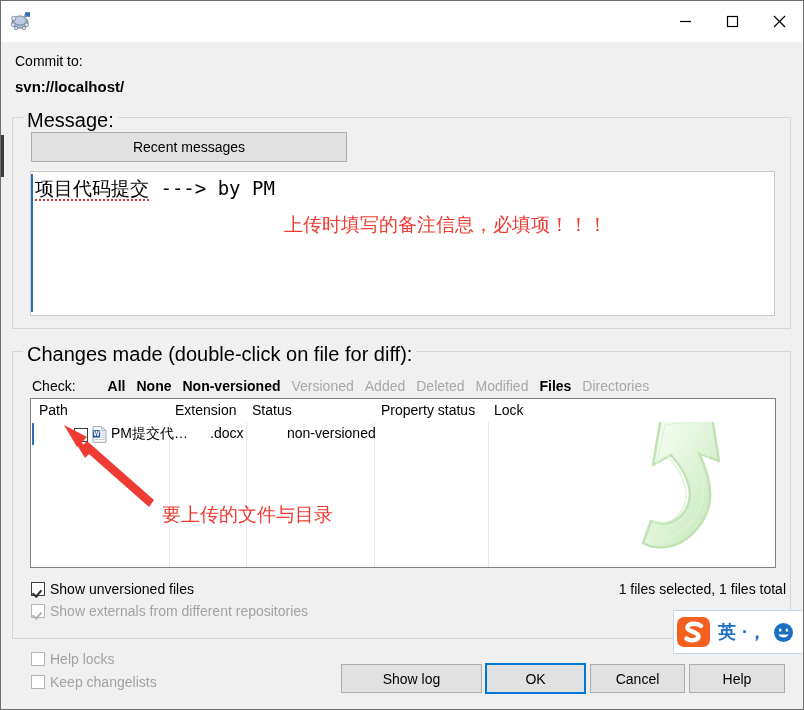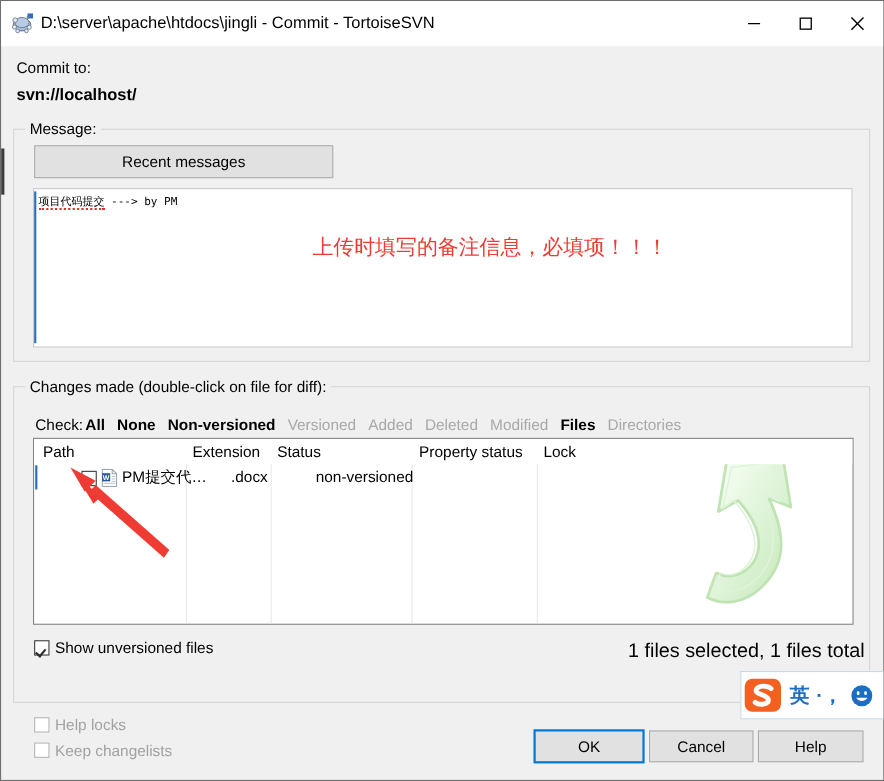--- a/index.html
+++ b/index.html
@@ -73,21 +73,21 @@
     position: absolute;
     border: 1px solid #d5d5d5;
     box-sizing: border-box;
   }
   .group-legend {
     position: absolute;
     top: -9px;
     left: 10px;
     background: #f0f0f0;
     padding: 0 4px;
-    font-size: 14px;
+    font-size: 20px;
     white-space: nowrap;
   }
   #msg-group  { left: 11px; top: 116px; width: 779px; height: 212px; }
   #changes-group { left: 11px; top: 350px; width: 779px; height: 288px; }
 
   
   .btn {
     background: #e1e1e1;
     border: 1px solid #adadad;
     box-sizing: border-box;
@@ -98,21 +98,21 @@
     text-align: center;
     white-space: nowrap;
   }
   .btn.focused {
     border: 2px solid #0078d7;
     background: #e1e1e1;
   }
   #recent-messages-btn {
     position: absolute;
     left: 30px; top: 131px;
-    width: 272px; height: 30px;
+    width: 316px; height: 30px;
   }
 
   
   #msg-textarea-wrap {
     position: absolute;
     left: 29px; top: 170px;
     width: 745px; height: 145px;
     background: #ffffff;
     border: 1px solid #c8c8c8;
     box-sizing: border-box;
@@ -121,21 +121,21 @@
   .msg-caret {
     position: absolute;
     left: 0px; top: 2px;
     width: 2px; height: 138px;
     background: #2a6fb5;
   }
   .msg-line {
     position: absolute;
     left: 4px; top: 4px;
     font-family: "DejaVu Sans Mono", monospace;
-    font-size: 10px;
+    font-size: 19px;
     white-space: pre;
     letter-spacing: 0px;
   }
   .spell-underline {
     border-bottom: 2px dotted #e03131;
     padding-bottom: 0px;
   }
   .msg-annotation {
     position: absolute;
     left: 253px; top: 40px;
@@ -147,21 +147,21 @@
   
   #check-row {
     position: absolute;
     left: 31px; top: 377px;
     display: flex;
     align-items: baseline;
     gap: 0px;
     white-space: nowrap;
     font-size: 14px;
   }
-  #check-row .check-label { margin-right: 2px; }
+  #check-row .check-label { margin-right: 32px; }
   #check-row .citem {
     margin-right: 11px;
     cursor: default;
   }
   #check-row .citem.active { font-weight: bold; color: #000; }
   #check-row .citem.disabled { color: #a8a8a8; }
 
   
   #filelist {
     position: absolute;
@@ -275,21 +275,21 @@
   .cbrow .cbtext { margin-left: 5px; }
   .cbrow.disabled .cbtext { color: #a2a2a2; }
   #row-unversioned { left: 30px; top: 580px; }
   #row-externals   { left: 30px; top: 602px; }
   #row-keeplocks   { left: 30px; top: 650px; }
   #row-changelists { left: 30px; top: 673px; }
 
   #files-status {
     position: absolute;
     right: 17px; top: 580px;
-    font-size: 18px;
+    font-size: 14px;
     white-space: nowrap;
   }
 
   
   #btn-showlog { position: absolute; left: 340px; top: 663px; width: 141px; height: 29px; }
   #btn-ok      { position: absolute; left: 484px; top: 662px; width: 101px; height: 31px; }
   #btn-cancel  { position: absolute; left: 589px; top: 663px; width: 95px;  height: 29px; }
   #btn-help    { position: absolute; left: 688px; top: 663px; width: 96px;  height: 29px; }
 
   
@@ -342,21 +342,20 @@
         <ellipse cx="11" cy="9.5" rx="6.4" ry="4.6" fill="#b9cbe4" stroke="#6d7d92" stroke-width="0.9"></ellipse>
         <circle cx="4.2" cy="13.6" r="1.9" fill="#e4e8ee" stroke="#6d7d92" stroke-width="0.8"></circle>
         <circle cx="17.6" cy="13.8" r="1.9" fill="#e4e8ee" stroke="#6d7d92" stroke-width="0.8"></circle>
         <circle cx="4.8" cy="7.3" r="2.1" fill="#e4e8ee" stroke="#6d7d92" stroke-width="0.8"></circle>
         <circle cx="7.0" cy="17.1" r="1.7" fill="#e4e8ee" stroke="#6d7d92" stroke-width="0.8"></circle>
         <circle cx="15.0" cy="17.1" r="1.7" fill="#e4e8ee" stroke="#6d7d92" stroke-width="0.8"></circle>
         <rect x="16.0" y="1.2" width="5" height="4.6" fill="#2f6fc0"></rect>
         <rect x="15.3" y="3.4" width="1.6" height="3" fill="#7a889a"></rect>
       </svg>
     </span>
-    <span class="titlebar-text">D:\server\apache\htdocs\jingli - Commit - TortoiseSVN</span>
     <div class="wincontrols">
       <button class="winbtn">
         <svg width="13" height="13" viewBox="0 0 13 13">
             <line x1="1" y1="6.5" x2="12" y2="6.5" stroke="#000" stroke-width="1.2"></line>
           </svg>
       </button>
       <button class="winbtn">
         <svg width="13" height="13" viewBox="0 0 13 13">
             <rect x="1.5" y="1.5" width="10" height="10" fill="none" stroke="#000" stroke-width="1.2"></rect>
           </svg>
@@ -468,37 +467,43 @@
 
     <span id="list-arrow">
       <svg width="120" height="100" viewBox="0 0 120 100">
         <g fill="#ee3b33">
           <path d="M5 6 L30 31 L24 37 Z"></path>
           <path d="M3 4 L26 16 L16 26 Z"></path>
           <path d="M20 26 L88 86 L93 79 L26 20 Z"></path>
         </g>
       </svg>
     </span>
+    <span id="list-annotation">要上传的文件与目录</span>
   </div>
 
   <div id="files-status">1 files selected, 1 files total</div>
 
   <div class="cbrow" id="row-unversioned">
     <span class="cb checked"></span>
     <span class="cbtext">Show unversioned files</span>
   </div>
+  <div class="cbrow disabled" id="row-externals">
+    <span class="cb dim checked"></span>
+    <span class="cbtext">Show externals from different repositories</span>
+  </div>
   <div class="cbrow disabled" id="row-keeplocks">
     <span class="cb dim"></span>
     <span class="cbtext">Help locks</span>
   </div>
   <div class="cbrow disabled" id="row-changelists">
     <span class="cb dim"></span>
     <span class="cbtext">Keep changelists</span>
   </div>
 
+  <button class="btn" id="btn-showlog">Show log</button>
   <button class="btn focused" id="btn-ok">OK</button>
   <button class="btn" id="btn-help">Help</button>
   <button class="btn" id="btn-cancel">Cancel</button>
 
   <div id="ime-bar">
     <span id="ime-logo">
       <svg width="36" height="36" viewBox="0 0 36 36">
         <rect x="1" y="3" width="33" height="30" rx="7" fill="#f4601f"></rect>
         <path d="M25 12 C22 9 13 8.5 11.5 13 C10 17.5 22 17.5 22.5 22
                  C23 26.5 14 27.5 10.5 24.5" fill="none" stroke="#ffffff" stroke-width="4.4" stroke-linecap="round"></path>

